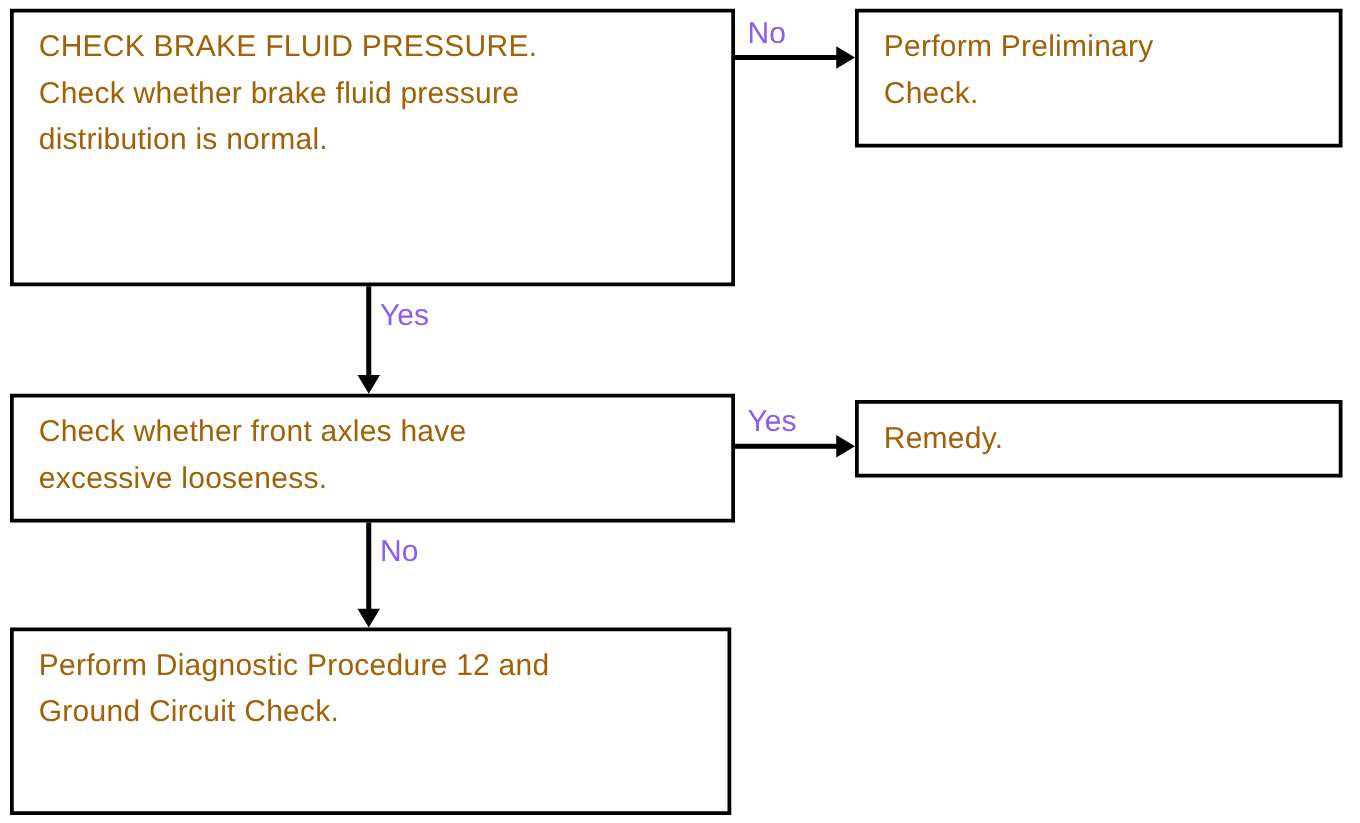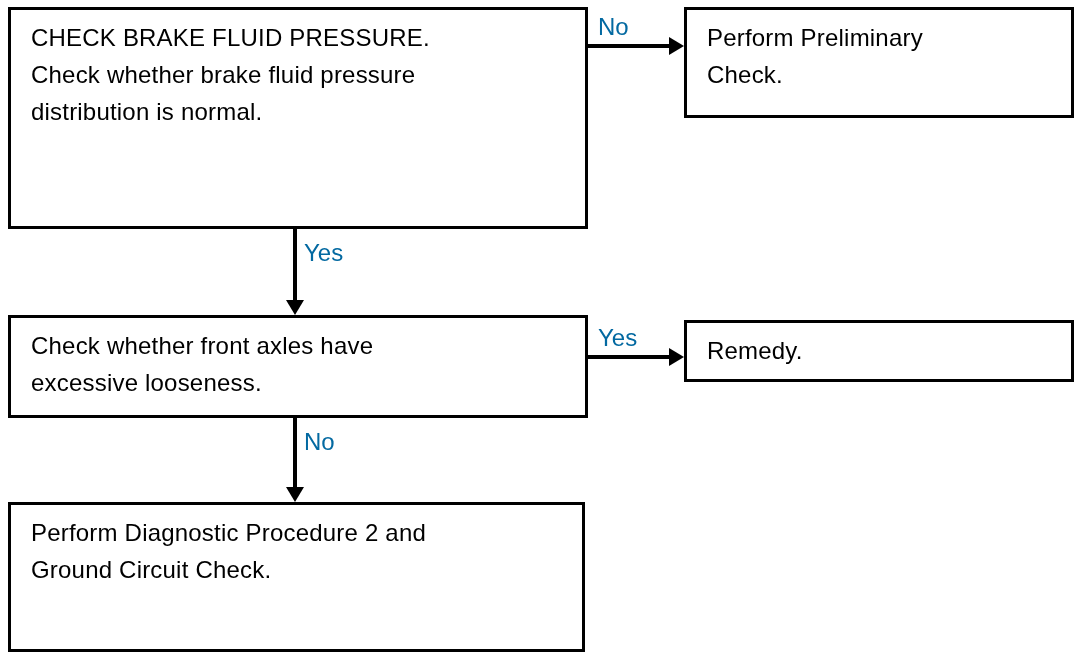--- a/index.html
+++ b/index.html
@@ -26,21 +26,21 @@
     border: 3px solid #000000;
     background: #ffffff;
   }
   .fc-box-text {
     position: absolute;
     left: 20px;
     right: 10px;
     top: 9px;
     font-size: 24px;
     line-height: 37px;
-    color: #000000;
+    color: #a16207;
     letter-spacing: 0.2px;
     white-space: pre-line;
   }
 
   
   .conn-h {
     position: absolute;
     height: 4px;
     background: #000000;
   }
@@ -64,21 +64,21 @@
     border-left: 9px solid transparent;
     border-right: 9px solid transparent;
     border-top: 15px solid #000000;
   }
 
   
   .edge-label {
     position: absolute;
     font-size: 24px;
     line-height: 26px;
-    color: #0369a1;
+    color: #8b5cf6;
     white-space: nowrap;
   }
 </style>
 </head>
 <body>
 
 <div id="canvas">
 
   <div class="fc-box" style="left:8px; top:7px; width:580px; height:222px;">
     <div class="fc-box-text">CHECK BRAKE FLUID PRESSURE.
@@ -94,21 +94,21 @@
   <div class="fc-box" style="left:8px; top:315px; width:580px; height:103px;">
     <div class="fc-box-text">Check whether front axles have
 excessive looseness.</div>
   </div>
 
   <div class="fc-box" style="left:684px; top:320px; width:390px; height:62px;padding-left:40px;">
     <div class="fc-box-text">Remedy.</div>
   </div>
 
   <div class="fc-box" style="left:8px; top:502px; width:577px; height:150px;">
-    <div class="fc-box-text">Perform Diagnostic Procedure 2 and
+    <div class="fc-box-text">Perform Diagnostic Procedure 12 and
 Ground Circuit Check.</div>
   </div>
 
   <div class="conn-h" style="left:588px; top:44px; width:84px;"></div>
   <div class="arrow-right" style="left:669px; top:37px;"></div>
   <div class="edge-label" style="left:598px; top:14px;">No</div>
 
   <div class="conn-v" style="left:293px; top:229px; height:73px;"></div>
   <div class="arrow-down" style="left:286px; top:300px;"></div>
   <div class="edge-label" style="left:304px; top:240px;">Yes</div>

